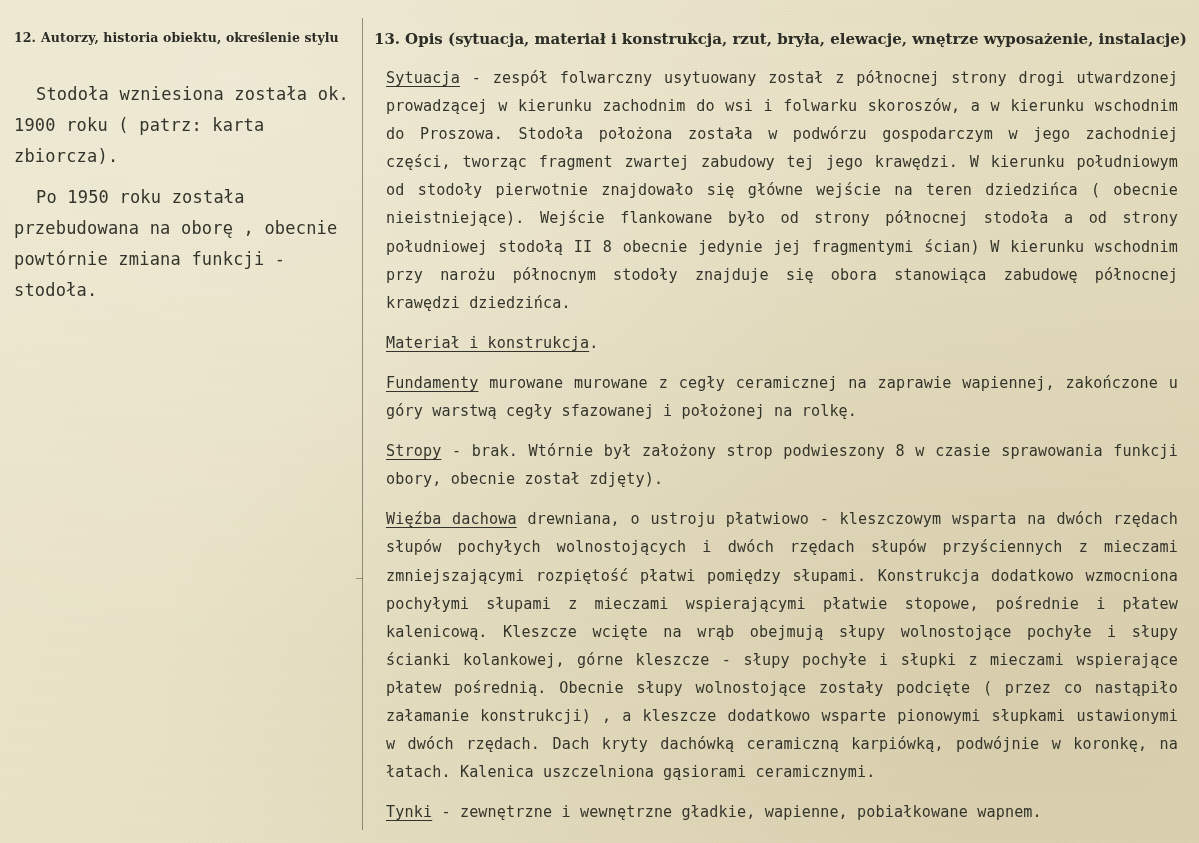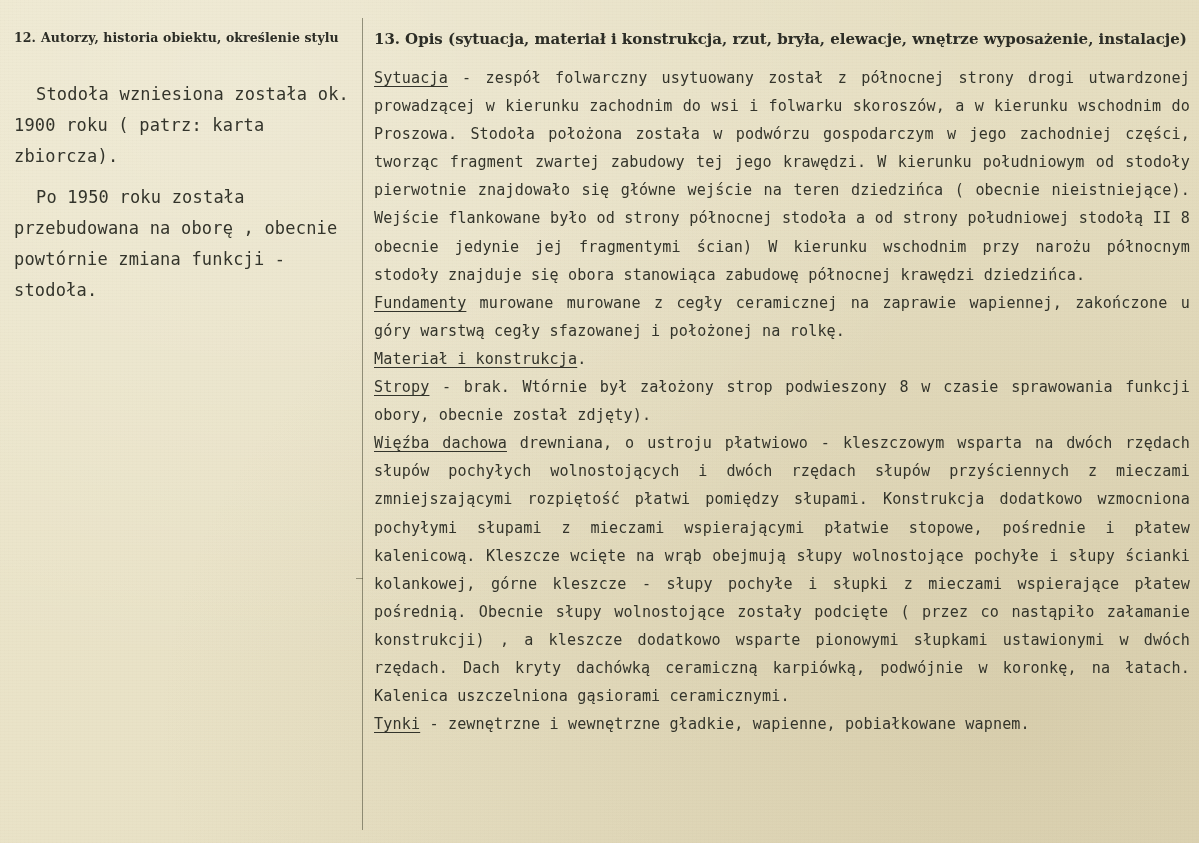--- a/index.html
+++ b/index.html
@@ -94,21 +94,21 @@
   }
   .r-head .num { margin-right: 5px; }
   .right-body {
     margin-top: 16px;
     font-size: 15.1px;
     line-height: 28.1px;
     letter-spacing: .15px;
     color: #33342b;
     text-align: justify;
   }
-  .right-body p { margin: 0; }
+  .right-body p { margin: 12px; }
   .u {
     text-decoration: underline;
     text-underline-offset: 3px;
   }
 </style>
 </head>
 <body>
 
 <div class="page">
   <div class="grain"></div>
@@ -128,25 +128,25 @@
     <div class="r-head">
       <span class="num">13.</span><span>Opis (sytuacja, materiał i konstrukcja, rzut, bryła, elewacje, wnętrze wyposażenie, instalacje)</span>
     </div>
     <div class="right-body">
 
       <p>
         <span class="u">Sytuacja</span><span> - zespół folwarczny usytuowany został  z północnej strony drogi utwardzonej  prowadzącej w kierunku zachodnim do wsi i folwarku skoroszów, a w kierunku wschodnim do Proszowa.  Stodoła położona została w podwórzu gospodarczym w jego zachodniej części, tworząc fragment zwartej zabudowy tej jego krawędzi. W kierunku południowym od stodoły pierwotnie znajdowało się główne wejście na teren dziedzińca ( obecnie nieistniejące). Wejście flankowane było od strony północnej stodoła a od strony  południowej stodołą II 8 obecnie jedynie jej fragmentymi ścian) W kierunku wschodnim przy narożu północnym stodoły znajduje się obora stanowiąca zabudowę północnej krawędzi dziedzińca.</span>
       </p>
 
       <p>
-        <span class="u">Fundamenty</span><span> murowane murowane z cegły ceramicznej na zaprawie wapiennej, zakończone u góry warstwą cegły sfazowanej i położonej na rolkę.</span>
+        <span class="u">Materiał i konstrukcja</span><span>.</span>
       </p>
 
       <p>
-        <span class="u">Materiał i konstrukcja</span><span>.</span>
+        <span class="u">Fundamenty</span><span> murowane murowane z cegły ceramicznej na zaprawie wapiennej, zakończone u góry warstwą cegły sfazowanej i położonej na rolkę.</span>
       </p>
 
 
       <p>
         <span class="u">Stropy</span><span> - brak. Wtórnie był założony strop podwieszony 8 w czasie sprawowania funkcji obory, obecnie został zdjęty).</span>
       </p>
 
       <p>
         <span class="u">Więźba dachowa</span><span> drewniana, o ustroju płatwiowo - kleszczowym wsparta na dwóch rzędach słupów pochyłych  wolnostojących i dwóch rzędach słupów przyściennych z mieczami zmniejszającymi rozpiętość płatwi pomiędzy słupami. Konstrukcja dodatkowo wzmocniona  pochyłymi słupami z mieczami wspierającymi płatwie stopowe, pośrednie i płatew kalenicową. Kleszcze wcięte na wrąb obejmują słupy wolnostojące pochyłe i słupy ścianki kolankowej, górne kleszcze - słupy pochyłe i słupki z mieczami wspierające płatew pośrednią. Obecnie słupy wolnostojące zostały podcięte ( przez co nastąpiło załamanie konstrukcji) , a kleszcze dodatkowo wsparte pionowymi słupkami ustawionymi w dwóch rzędach.  Dach kryty dachówką ceramiczną karpiówką, podwójnie w koronkę, na łatach. Kalenica uszczelniona gąsiorami ceramicznymi.</span>
       </p>

